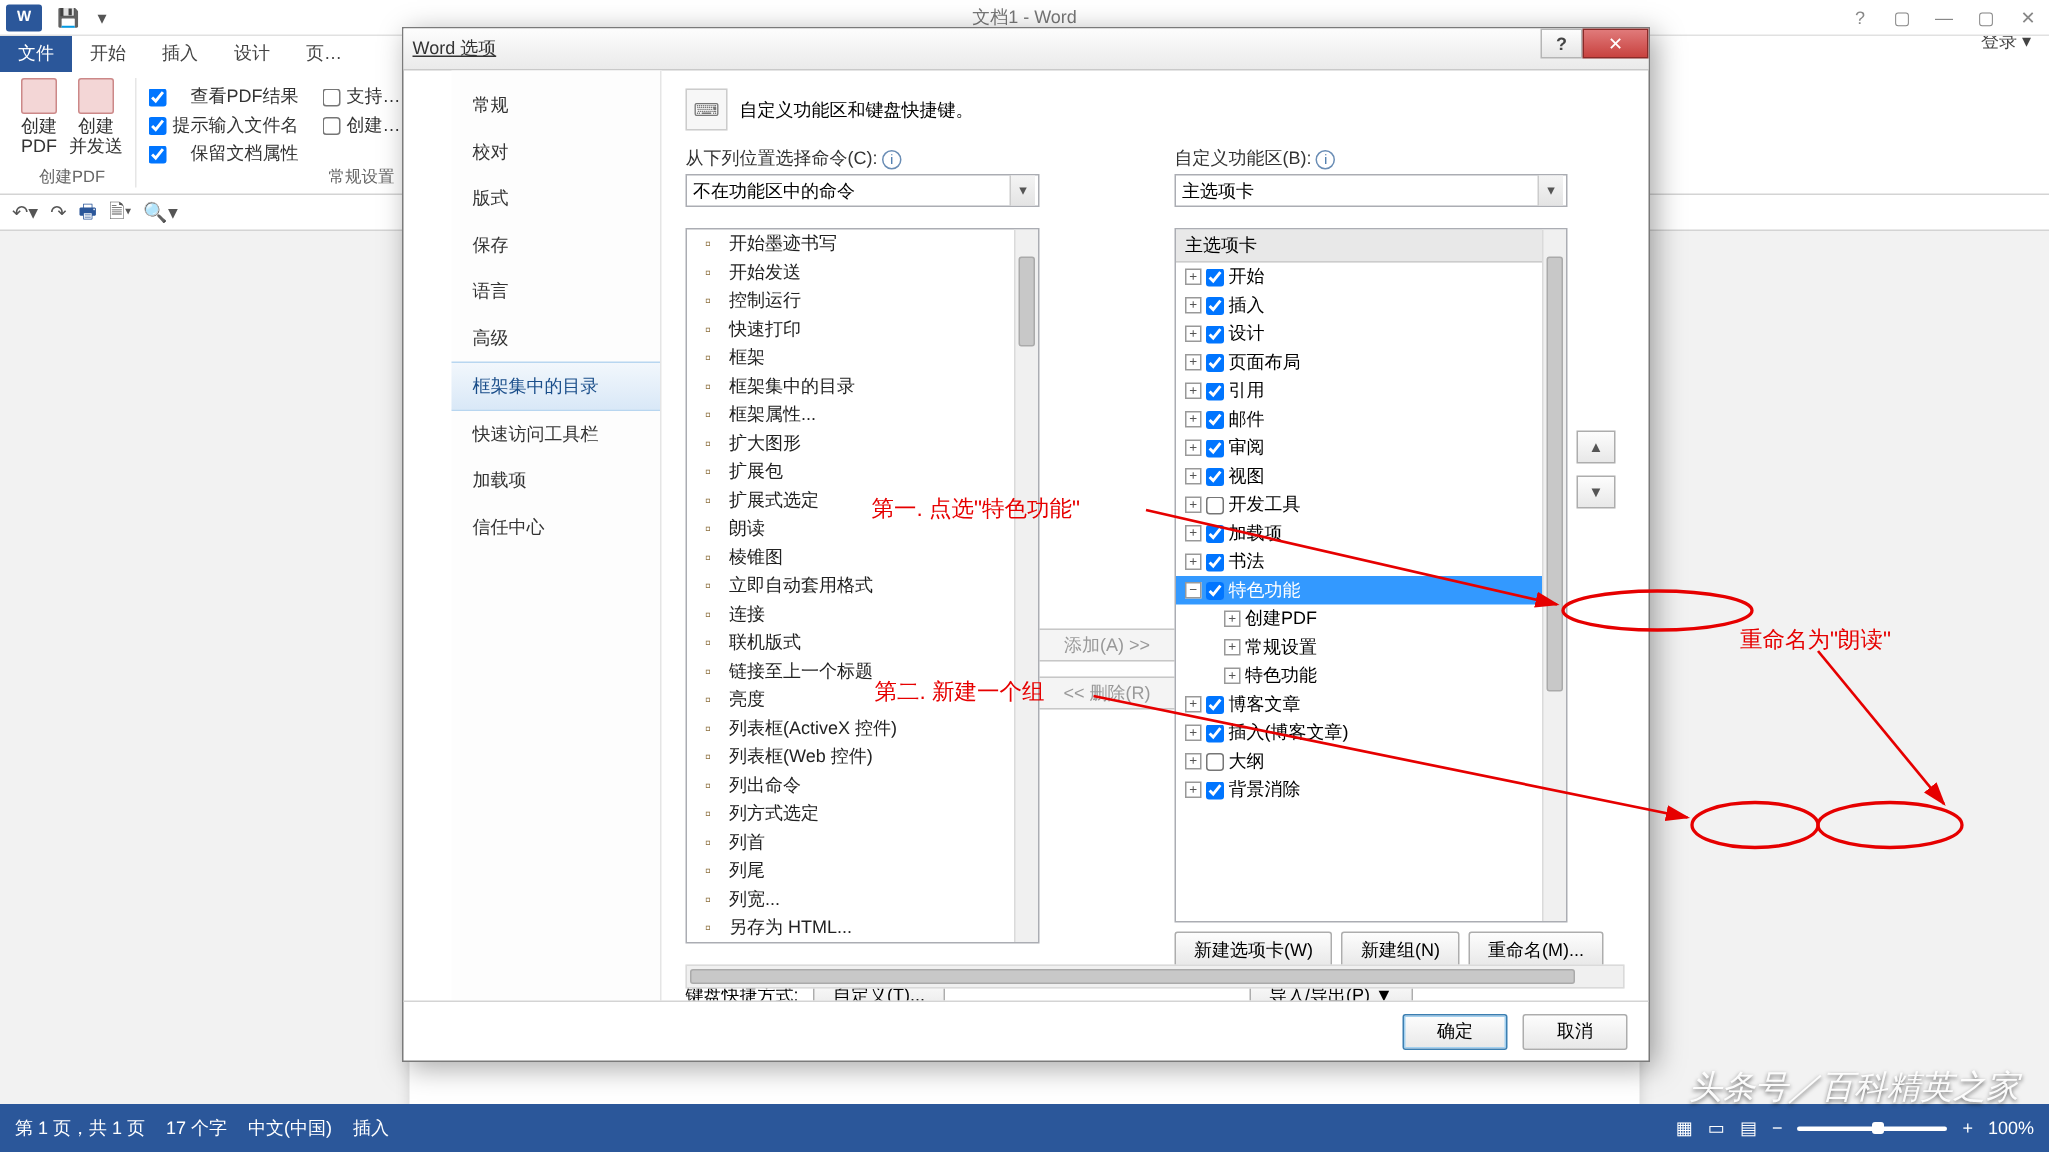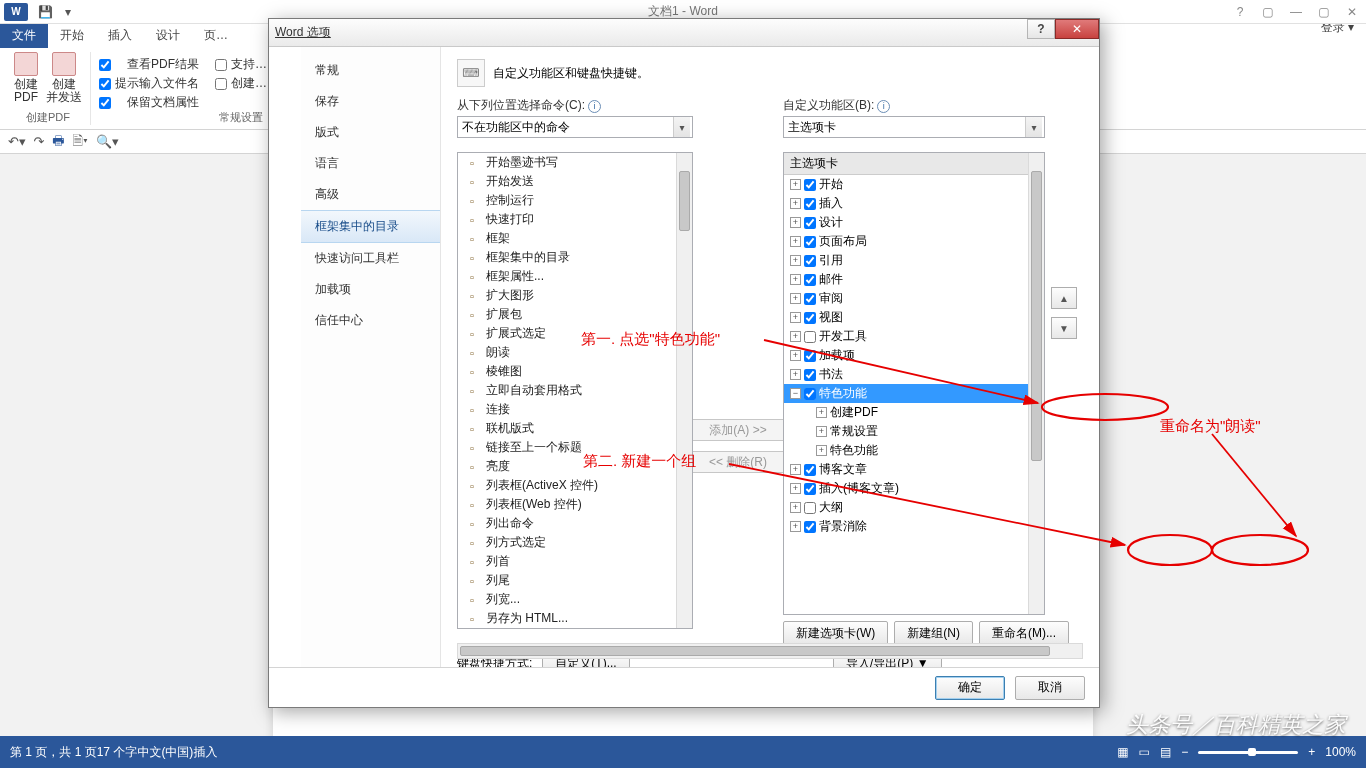--- a/index.html
+++ b/index.html
@@ -32,21 +32,21 @@
 
 
 .qa-row { height:24px; display:flex; align-items:center; gap:8px; padding:0 8px; border-bottom:1px solid #d4d4d4; color:#555;}
 .qa-row span { font-size:13px;}
 
 
 .doc-area { position:absolute; top:154px; left:0; right:0; bottom:22px; background:#f2f2f2;}
 .doc-area .page { width:820px; height:100%; margin:0 auto; background:#fff; box-shadow:0 0 10px rgba(0,0,0,0.15);}
 
 
-.statusbar { position:absolute; bottom:0; left:0; right:0; height:22px; background:#2b579a; color:#fff; display:flex; align-items:center; padding:16px 10px; font-size:11px; }
+.statusbar { position:absolute; bottom:0; left:0; right:0; height:22px; background:#2b579a; color:#fff; display:flex; align-items:center; padding:16px 10px; font-size:11px; gap:14px;}
 .statusbar .right { margin-left:auto; display:flex; align-items:center; gap:10px;}
 .zoom-slider { width:100px; height:3px; background:#fff; position:relative; border-radius:2px;}
 .zoom-slider::after{content:'';position:absolute;left:50%;top:-3px;width:8px;height:8px;background:#fff;border-radius:2px;}
 
 
 .watermark { position:absolute; right:20px; bottom:28px; font-size:22px; font-style:italic; color:rgba(255,255,255,0.95); text-shadow:0 1px 3px rgba(0,0,0,0.6); font-family: "STKaiti","KaiTi",serif;}
 
 
 .dialog-backdrop { position:absolute; inset:0; }
 .dialog { position:absolute; left:268px; top:18px; width:832px; height:690px; background:#fff; border:1px solid #7a7a7a; box-shadow:4px 4px 18px rgba(0,0,0,0.35);}
@@ -220,22 +220,23 @@
     <div class="dlg-title">
       <span class="txt">Word 选项</span>
       <div class="btns">
         <div class="help">?</div>
         <div class="close">✕</div>
       </div>
     </div>
     <div class="dlg-body">
       <div class="dlg-nav" id="dlg-nav">
           <div class="item">常规</div>
+          <div class="item">校对</div>
+          <div class="item">版式</div>
           <div class="item">保存</div>
-          <div class="item">版式</div>
           <div class="item">语言</div>
           <div class="item">高级</div>
           <div class="item sel">框架集中的目录</div>
           <div class="item">快速访问工具栏</div>
           <div class="item">加载项</div>
           <div class="item">信任中心</div>
         </div>
       <div class="dlg-pane">
         <div class="pane-head">
           <div class="ic">⌨</div>

